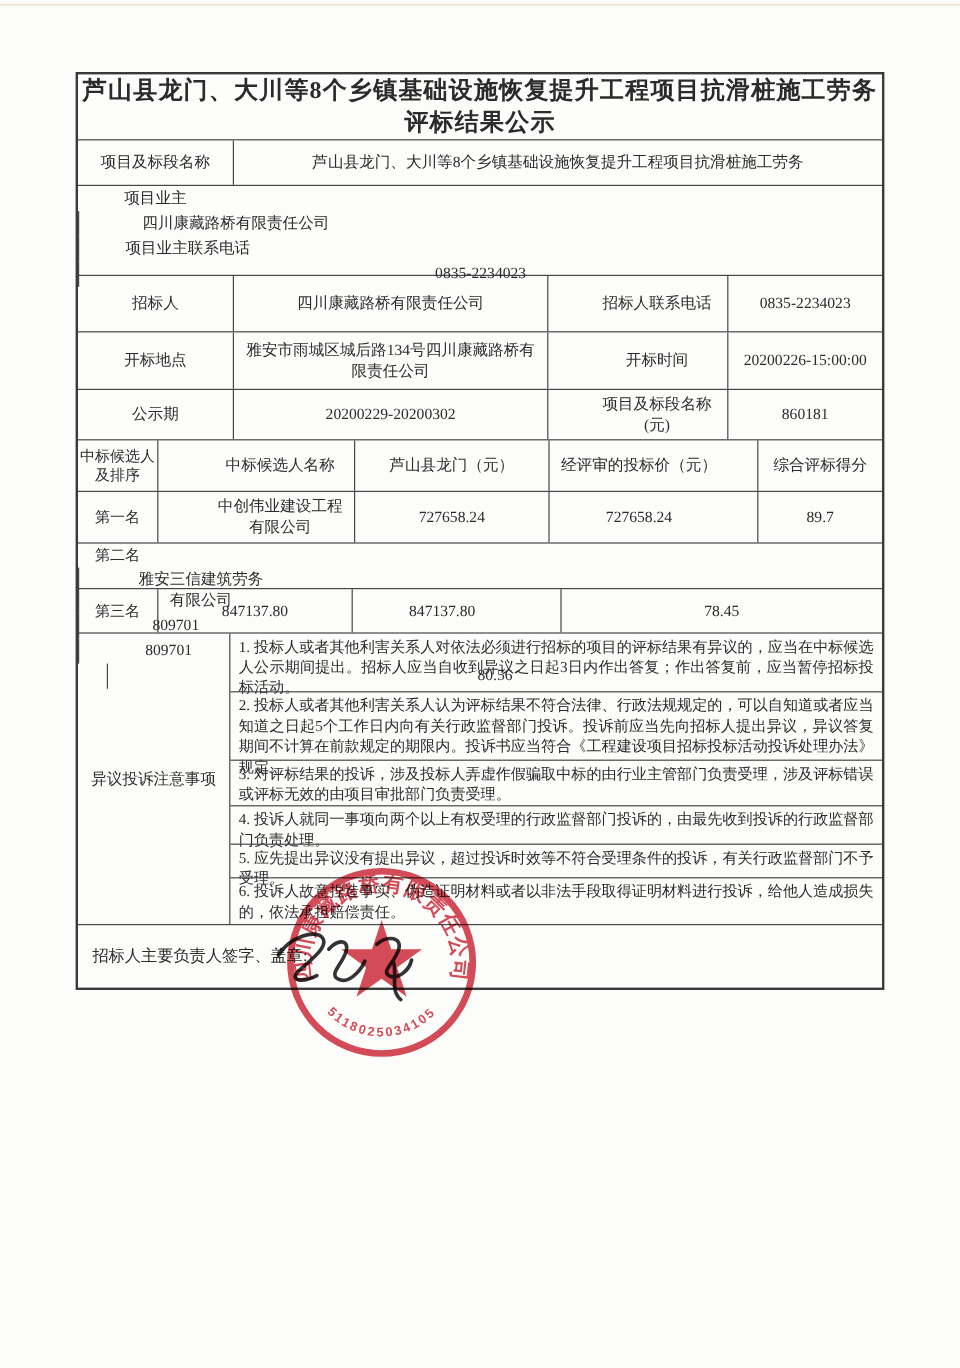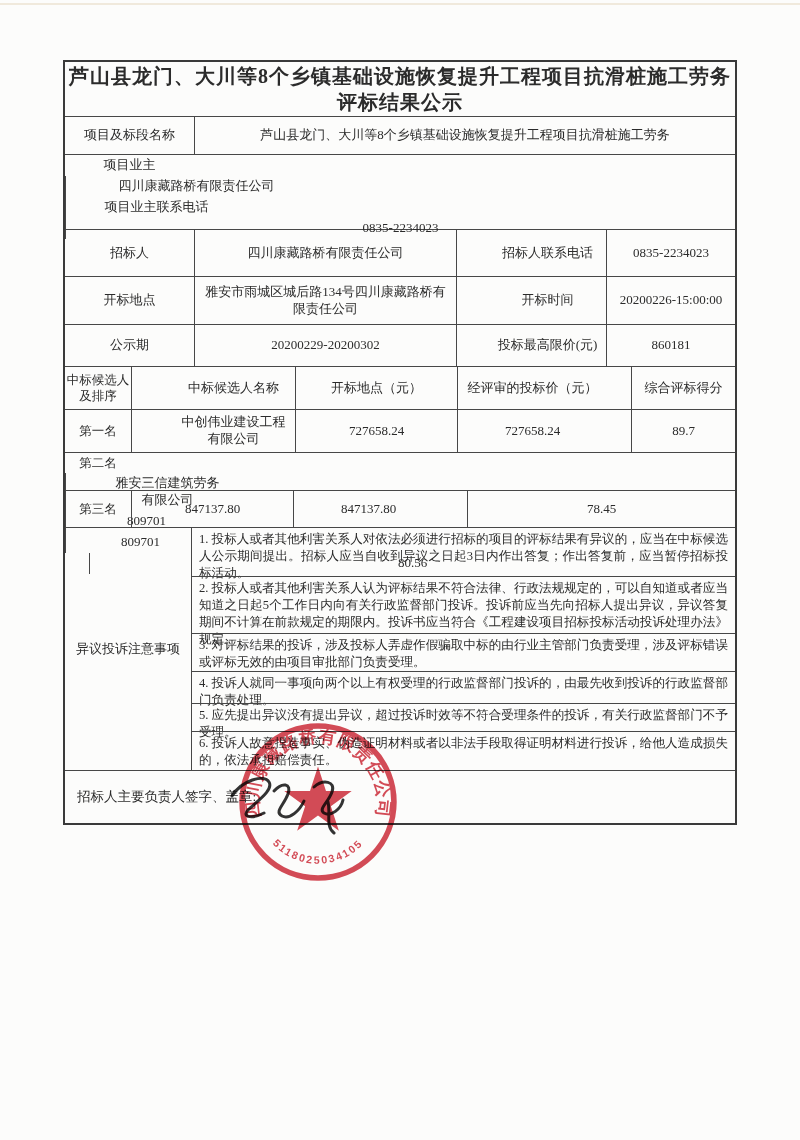--- a/index.html
+++ b/index.html
@@ -125,28 +125,28 @@
   <div class="t-row h-venue">
     <div class="cell w-label">开标地点</div>
     <div class="cell w-val">雅安市雨城区城后路134号四川康藏路桥有限责任公司</div>
     <div class="cell w-label2">开标时间</div>
     <div class="cell w-val2">20200226-15:00:00</div>
   </div>
 
   <div class="t-row h-period">
     <div class="cell w-label">公示期</div>
     <div class="cell w-val">20200229-20200302</div>
-    <div class="cell w-label2">投标最高限价(元)</div>
+    <div class="cell w-label2">项目及标段名称(元)</div>
     <div class="cell w-val2">860181</div>
   </div>
 
   <div class="t-row h-chead">
     <div class="cell c-rank">中标候选人及排序</div>
     <div class="cell c-name">中标候选人名称</div>
-    <div class="cell c-bid">开标地点（元）</div>
+    <div class="cell c-bid">芦山县龙门（元）</div>
     <div class="cell c-eval">经评审的投标价（元）</div>
     <div class="cell c-score">综合评标得分</div>
   </div>
 
   <div class="t-row h-c1">
     <div class="cell c-rank">第一名</div>
     <div class="cell c-name">中创伟业建设工程有限公司</div>
     <div class="cell c-bid">727658.24</div>
     <div class="cell c-eval">727658.24</div>
     <div class="cell c-score">89.7</div>

